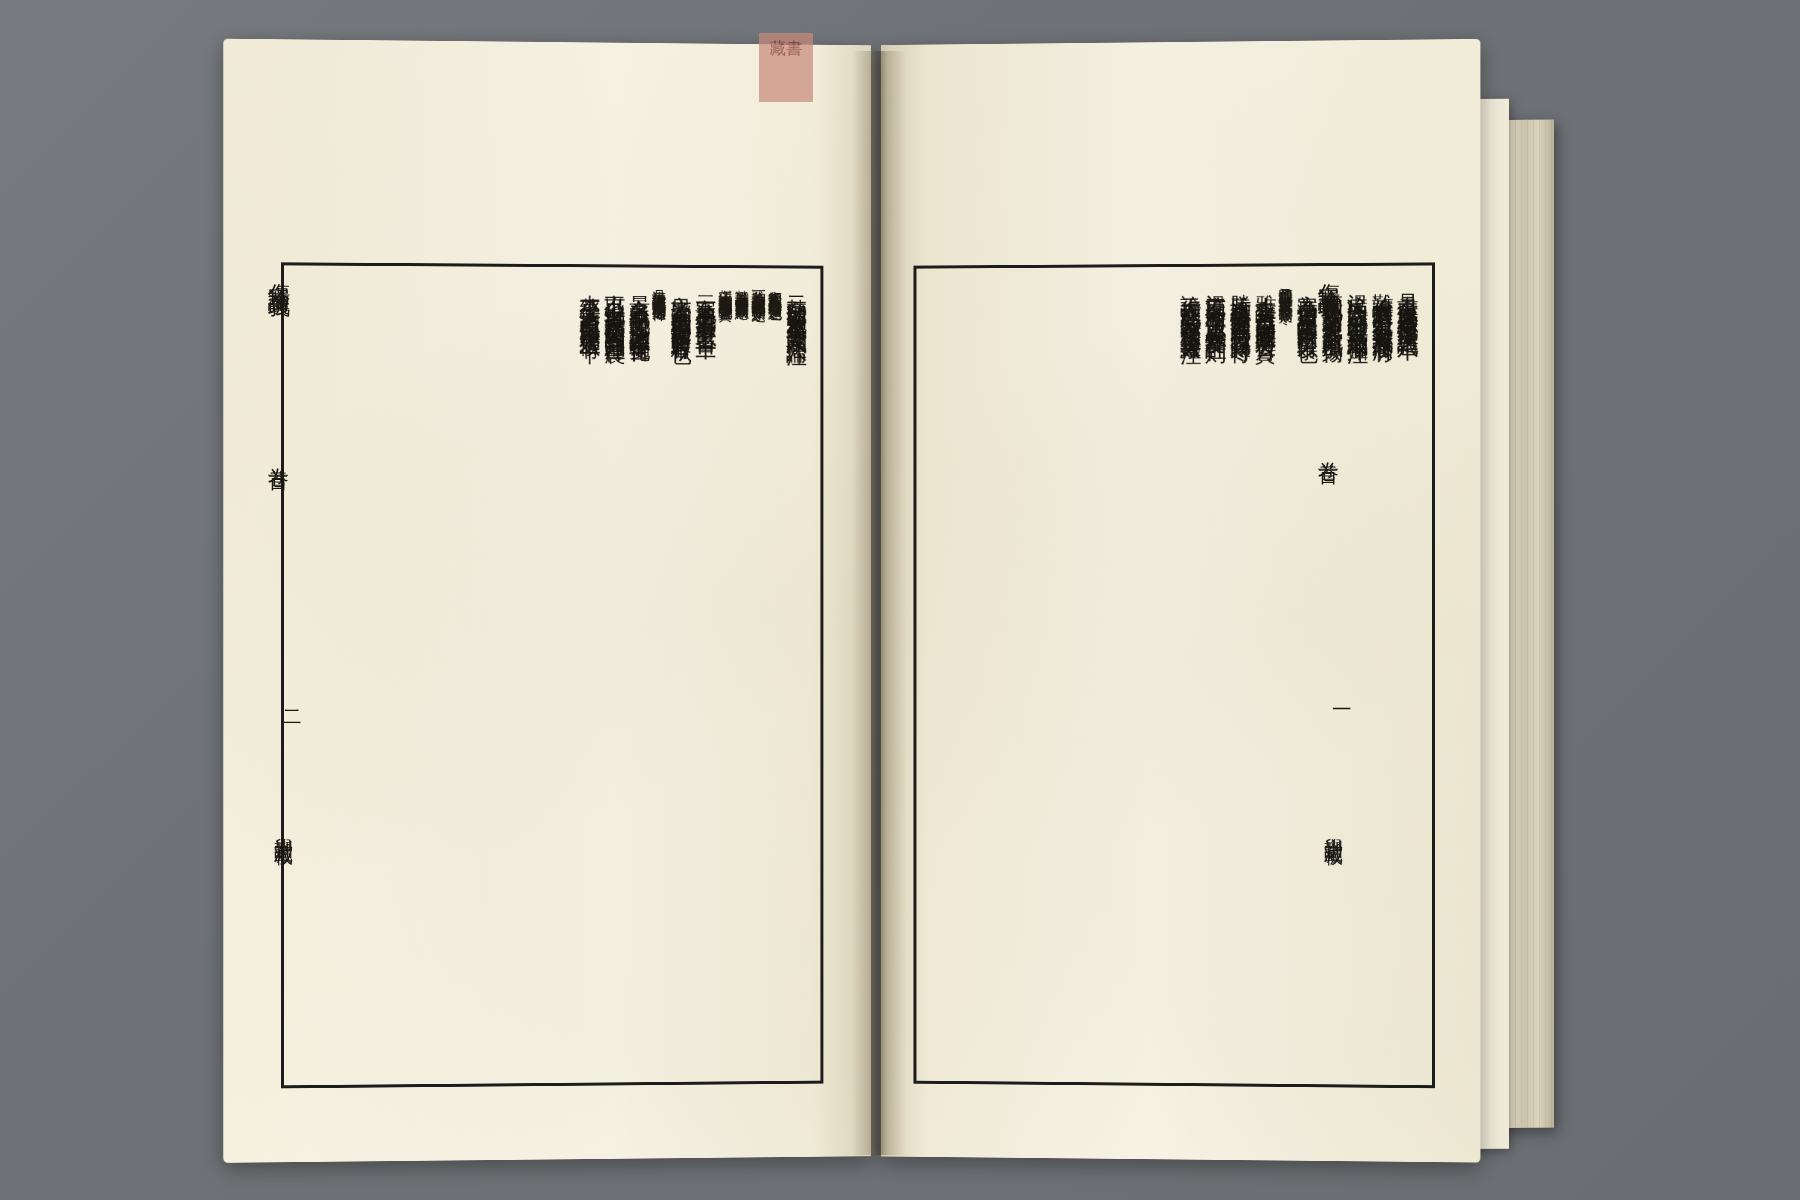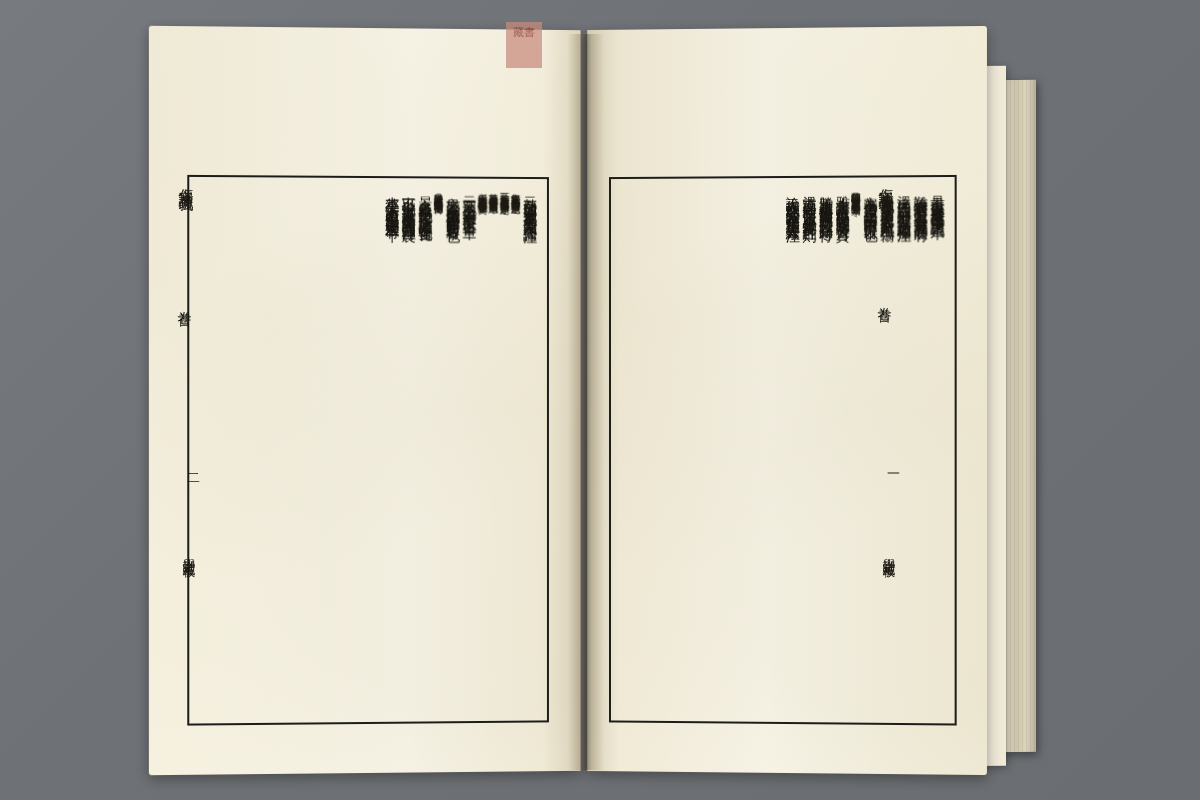--- a/index.html
+++ b/index.html
@@ -109,21 +109,21 @@
   .seal {
     position: absolute;
     left: 506px;
     top: 22px;
     width: 36px;
     height: 46px;
     background: #cc8a7a;
     opacity: .72;
     z-index: 6;
     color: #8a2b22;
-    font-family: Liberation Mono, monospace;
+    font-family: Liberation Serif, serif;
     font-size: 11px;
     line-height: 1.15;
     text-align: center;
     padding-top: 5px;
     box-sizing: border-box;
     letter-spacing: 0;
     filter: saturate(.9);
   }
 
   

